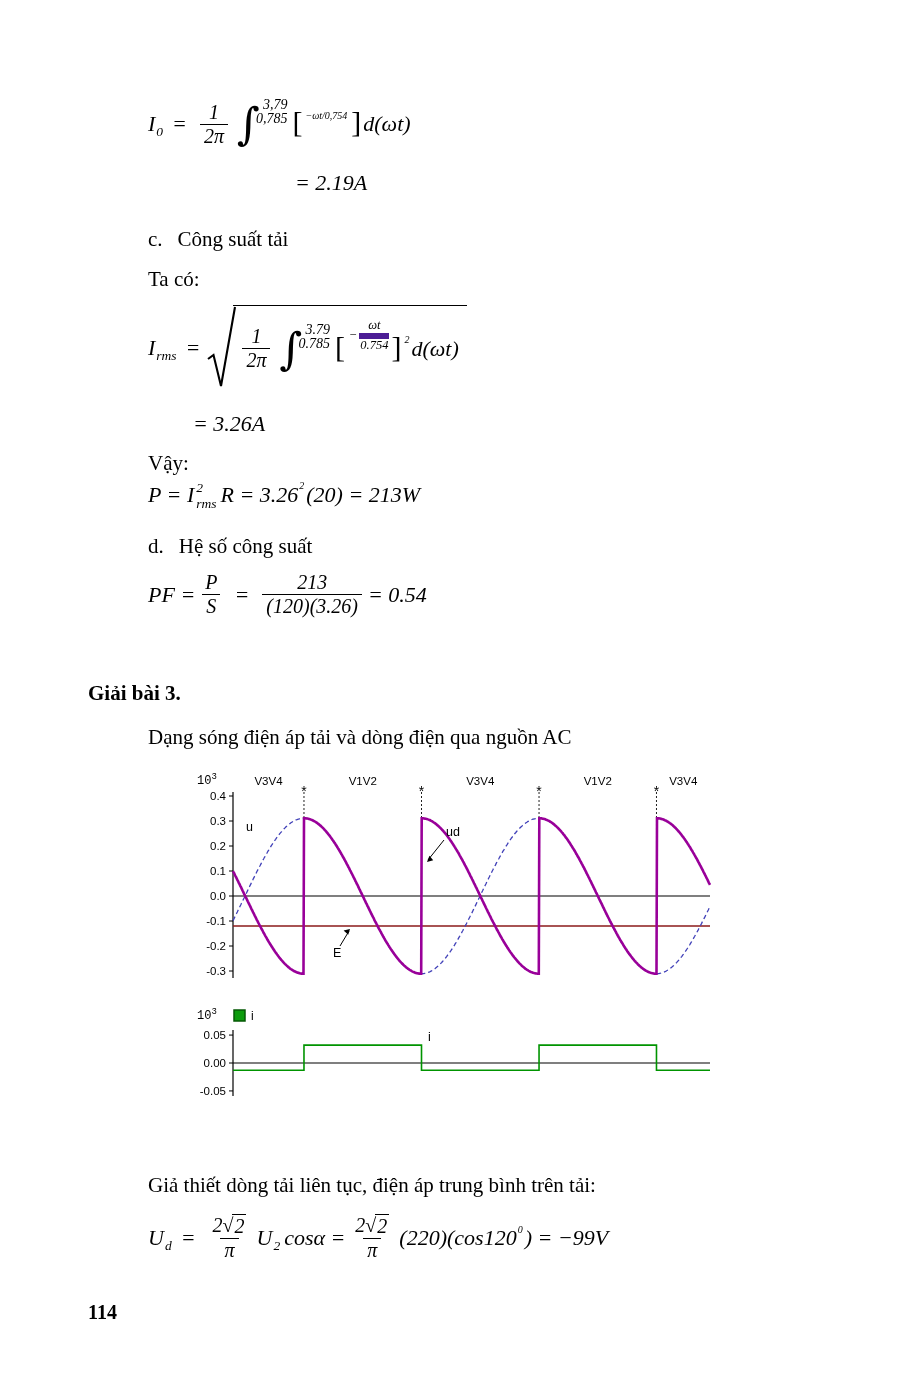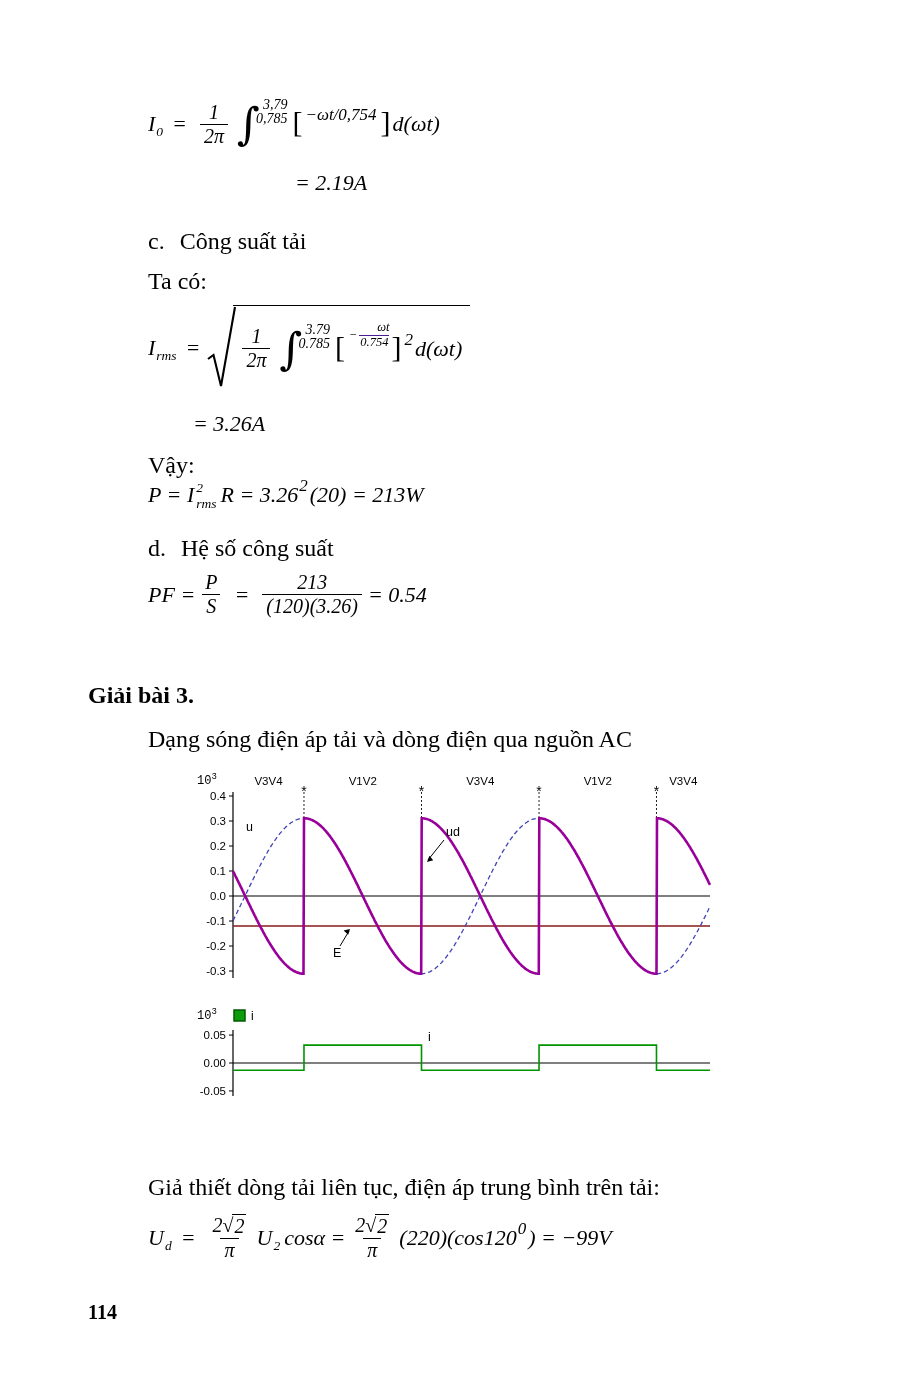--- a/index.html
+++ b/index.html
@@ -1,43 +1,43 @@
 <!DOCTYPE html>
 <html><head>
 <meta charset="utf-8">
 <style>
   *{margin:0;padding:0;box-sizing:border-box}
   html,body{width:916px;height:1388px}
   body{position:relative;background:#ffffff;color:#000;font-family:"Liberation Serif",serif;overflow:hidden}
   .abs{position:absolute}
-  .text{font-size:24px;line-height:1.25;white-space:nowrap}
+  .text{font-size:21px;line-height:1.25;white-space:nowrap}
   .bold{font-weight:bold}
   .gap{margin-left:15px}
   
   .math{font-style:italic;font-size:22px;display:flex;align-items:center;white-space:nowrap}
   .mx{margin:0 7px}
   .ssub{font-size:13.5px;transform:translateY(8px);margin:0 2px 0 1px}
-  .ssup{font-size:17px;transform:translateY(-9px);margin:0 2px 0 1px}
+  .ssup{font-size:10px;transform:translateY(-9px);margin:0 2px 0 1px}
   .frac{display:inline-flex;flex-direction:column;align-items:center;margin:0 6px;font-size:20px;line-height:1.15}
   .frac>span{padding:0 4px}
   .frac>.den{border-top:1.4px solid #000}
   .numrow{display:inline-flex;align-items:flex-start;padding:0 2px}
   .rsign{font-style:normal}
   .rbody{border-top:1.3px solid #000;margin-left:-1px;padding:0 2px}
   .intgrl{display:inline-flex;align-items:center;margin:0 3px}
   .int-sign{font-style:normal;font-size:44px;line-height:1;font-family:"DejaVu Serif",serif}
   .int-lims{display:inline-flex;flex-direction:column;justify-content:flex-start;height:56px;font-size:14px;line-height:1;margin-left:-4px;transform:translateY(2px)}
   .int-lims span:first-child{padding-left:7px}
   .brk{font-style:normal;font-size:30px;line-height:1;margin:0 2px;transform:translateY(-2px)}
   .sqrt{display:inline-flex;align-items:flex-start}
   .sqrt-sign{flex:none}
   .radicand{display:inline-flex;align-items:center;border-top:1.8px solid #000;height:82px;padding:4px 8px 0 3px;margin-left:-4px}
   .sfrac{display:inline-flex;align-items:center;font-size:12.5px;line-height:1.1;transform:translateY(-13px);margin-left:2px}
-  .sfrac .sbar{display:inline-flex;flex-direction:column;align-items:flex-end;margin-left:2px}
-  .sfrac .sden{border-top:1px solid #4c1d95;padding:0 1px}
+  .sfrac .sbar{display:inline-flex;flex-direction:column;align-items:center;margin-left:2px}
+  .sfrac .sden{border-top:6px solid #4c1d95;padding:0 1px}
   .supsub{display:inline-flex;flex-direction:column;align-items:flex-start;font-size:13.5px;line-height:1.15;margin:0 2px;transform:translateY(1px)}
   
   .scale{font-family:Liberation Mono, monospace;font-size:12px;font-style:normal}
   .scale sup{font-size:9px}
 </style>
 </head>
 <body>
 
 <div class="abs math" style="left:148px;top:96px">
   <span>I</span>

